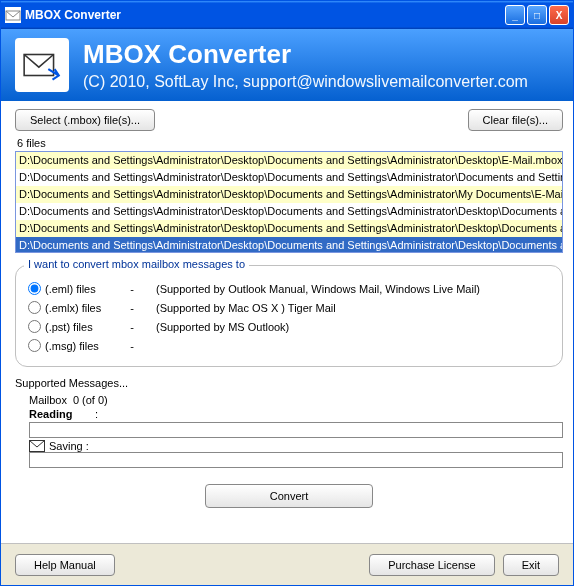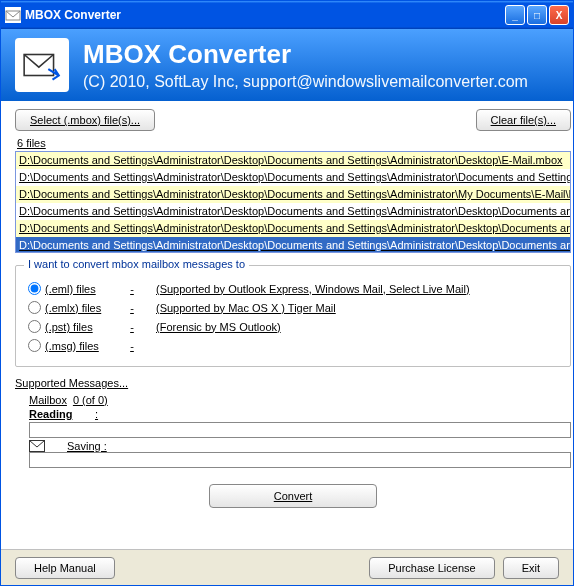--- a/index.html
+++ b/index.html
@@ -9,45 +9,45 @@
 .titlebar .app-icon { width: 16px; height: 16px; background: #fff; margin-right: 4px; display: flex; align-items: center; justify-content: center; font-size: 10px; }
 .titlebar .title { flex: 1; font-weight: bold; font-size: 12px; }
 .titlebar .winbtns { display: flex; gap: 2px; }
 .titlebar .winbtn { width: 20px; height: 20px; border: 1px solid #fff; border-radius: 3px; background: linear-gradient(to bottom, #5aa7ff, #1a6ee0); display: flex; align-items: center; justify-content: center; color: #fff; font-family: Arial; font-weight: bold; font-size: 10px; cursor: default; }
 .titlebar .winbtn.close { background: linear-gradient(to bottom, #ff6b4a, #d8432a); }
 .header { height: 72px; background: linear-gradient(to bottom, #4ba0ff, #0560d0); display: flex; align-items: center; padding: 0 14px; color: #fff; }
 .header .logo { width: 54px; height: 54px; background: #fff; border-radius: 4px; margin-right: 14px; display: flex; align-items: center; justify-content: center; position: relative; }
 .header .logo svg { width: 42px; height: 42px; }
 .header .texts h1 { font-size: 26px; font-weight: bold; margin-bottom: 3px; }
 .header .texts .copy { font-size: 16px; opacity: 0.95; }
-.content { flex: 1; background: #fff; padding: 8px 2px 6px 14px; display: flex; flex-direction: column; overflow: hidden; text-decoration: underline; }
+.content { flex: 1; background: #fff; padding: 8px 10px 6px 14px; display: flex; flex-direction: column; overflow: hidden; }
 .topbtns { display: flex; gap: 8px; margin-bottom: 4px; align-items: center; }
 .topbtns .spacer { flex: 1; }
 .btn { border: 1px solid #888; border-radius: 4px; padding: 4px 14px; font-size: 11px; background: linear-gradient(to bottom, #fff, #e5e5e5); cursor: default; white-space: nowrap; font-family: inherit; }
 .filecount { font-size: 11px; margin: 2px 0 2px 2px; }
 .filelist { border: 1px solid #7a96df; height: 102px; overflow: hidden; background: #fff; font-size: 11px; line-height: 17px; }
 .filelist .row { padding: 0 3px; white-space: nowrap; overflow: hidden; }
 .filelist .row.sel { background: #316ac5; color: #fff; }
 .filelist .row.alt { background: #ffffc8; }
-.group { border: 1px solid #c0c0c0; border-radius: 2px; margin-top: 12px; padding: 10px 12px 8px 12px; position: relative; }
+.group { border: 1px solid #c0c0c0; border-radius: 12px; margin-top: 12px; padding: 10px 12px 8px 12px; position: relative; }
 .group .legend { position: absolute; top: -8px; left: 8px; background: #fff; padding: 0 4px; color: #003399; font-size: 11px; }
 .optrow { display: flex; align-items: center; gap: 19px; margin: 6px 0; font-size: 11px; }
 .optrow .radiowrap { display: flex; align-items: center; gap: 4px; width: 80px; }
 .optrow .dash { width: 10px; text-align: center; }
 .progress { font-size: 11px; margin-top: 10px; }
 .progress .label { margin-bottom: 5px; }
 .progress .row { display: flex; align-items: center; margin: 2px 0 2px 14px; gap: 6px; }
 .progress .row .lbl { font-weight: bold; width: 60px; }
 .progress .bar { height: 16px; border: 1px solid #888; background: #fff; flex: 1; margin-left: 14px; }
 .progress .emails { font-weight: bold; color: #003399; margin-top: 3px; margin-left: 14px; }
-.progress .saverow { display: flex; align-items: center; gap: 22px; margin-left: 14px; margin-top: 2px; }
+.progress .saverow { display: flex; align-items: center; gap: 4px; margin-left: 14px; margin-top: 2px; }
 .progress .saverow .ico { width: 16px; height: 12px; }
 .convertwrap { display: flex; justify-content: center; margin-top: 16px; margin-bottom: 4px; }
 .convertwrap .btn { padding: 5px 64px; }
-.bottombar { height: 36px; background: #ece9d8; border-top: 1px solid #c0c0c0; display: flex; align-items: center; padding: 0 14px; gap: 8px; }
+.bottombar { height: 42px; background: #ece9d8; border-top: 1px solid #c0c0c0; display: flex; align-items: center; padding: 0 14px; gap: 8px; }
 .bottombar .spacer { flex: 1; }
 .bottombar .btn { padding: 4px 18px; }
 input[type=radio] { margin: 0; }
 </style>
 </head>
 <body>
 
 <div class="window">
   <div class="titlebar">
     <div class="app-icon">
@@ -96,37 +96,37 @@
 
     <div class="group">
       <div class="legend">I want to convert mbox mailbox messages to</div>
       <div id="options">
           <div class="optrow">
             <label class="radiowrap">
               <input type="radio" name="fmt" checked="" style="">
               <span>(.eml) files</span>
             </label>
             <span class="dash">-</span>
-            <span>(Supported by Outlook Express, Windows Mail, Select Live Mail)</span>
+            <span>(Supported by Outlook Manual, Windows Mail, Windows Live Mail)</span>
           </div>
           <div class="optrow">
             <label class="radiowrap">
               <input type="radio" name="fmt" style="">
               <span>(.emlx) files</span>
             </label>
             <span class="dash">-</span>
             <span>(Supported by Mac OS X ) Tiger Mail</span>
           </div>
           <div class="optrow">
             <label class="radiowrap">
               <input type="radio" name="fmt" style="">
               <span>(.pst) files</span>
             </label>
             <span class="dash">-</span>
-            <span>(Forensic by MS Outlook)</span>
+            <span>(Supported by MS Outlook)</span>
           </div>
           <div class="optrow">
             <label class="radiowrap">
               <input type="radio" name="fmt" style="">
               <span>(.msg) files</span>
             </label>
             <span class="dash">-</span>
           </div>
         </div>
     </div>

